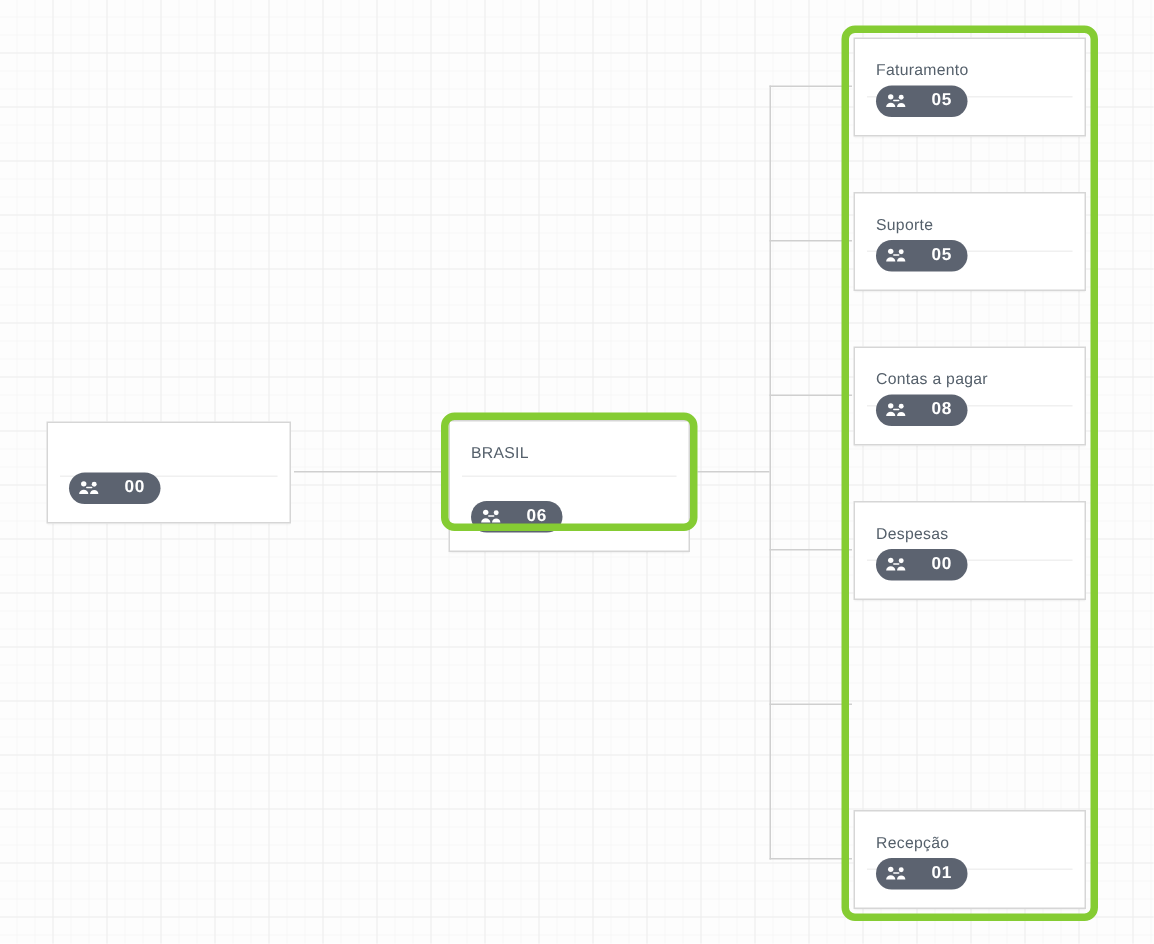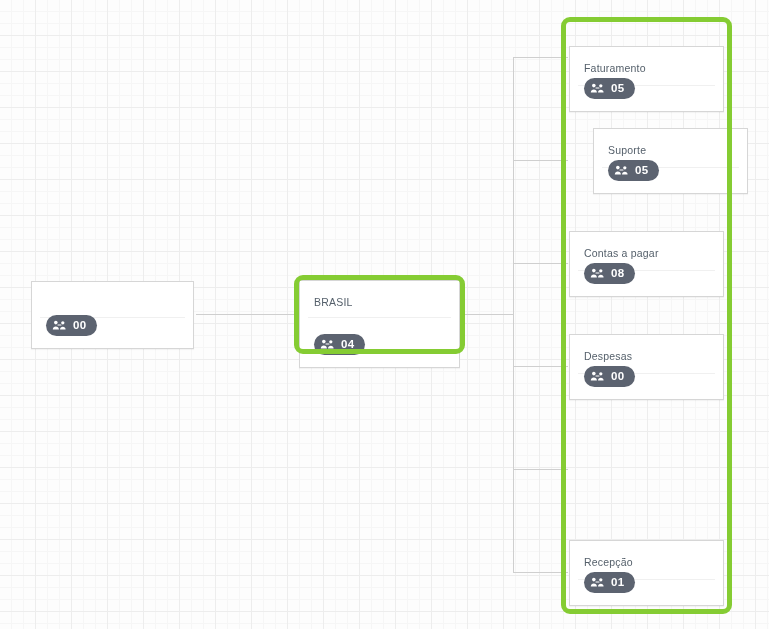--- a/index.html
+++ b/index.html
@@ -71,21 +71,21 @@
     position: absolute;
     left: 14px;
     bottom: 12px;
     height: 21px;
     min-width: 50px;
     padding: 0 10px 0 6px;
     border-radius: 11px;
     background: #5c6370;
     display: flex;
     align-items: center;
-    gap: 6px;
+    gap: 16px;
     box-sizing: border-box;
   }
   .badge-icon {
     width: 15px;
     height: 13px;
     display: block;
     flex: 0 0 auto;
   }
   .badge-count {
     font-size: 11.5px;
@@ -156,41 +156,41 @@
     <div class="node-title">BRASIL</div>
     <div class="node-sep" style="top:36px;"></div>
     <div class="badge">
       <svg class="badge-icon" viewBox="0 0 20 16">
         <circle cx="5.1" cy="4.1" r="2.4" fill="#ffffff"></circle>
         <path d="M1 13.2c0-2.3 1.9-3.9 4.1-3.9s4.1 1.6 4.1 3.9z" fill="#ffffff"></path>
         <circle cx="14.4" cy="4.4" r="2.2" fill="#ffffff"></circle>
         <path d="M10.7 13.2c0-2.2 1.7-3.6 3.7-3.6s3.7 1.4 3.7 3.6z" fill="#ffffff"></path>
         <rect x="7.2" y="6.6" width="5.6" height="1.3" rx="0.6" fill="#ffffff"></rect>
       </svg>
-      <span class="badge-count">04</span>
+      <span class="badge-count">06</span>
     </div>
   </div>
   <div class="sel-frame" id="brasil-frame"></div>
 
-  <div class="node" style="left:569px; top:25px; width:155px; height:66px;margin-top:21px;">
+  <div class="node" style="left:569px; top:25px; width:155px; height:66px;">
     <div class="node-title">Faturamento</div>
     <div class="node-sep"></div>
     <div class="badge">
       <svg class="badge-icon" viewBox="0 0 20 16">
         <circle cx="5.1" cy="4.1" r="2.4" fill="#ffffff"></circle>
         <path d="M1 13.2c0-2.3 1.9-3.9 4.1-3.9s4.1 1.6 4.1 3.9z" fill="#ffffff"></path>
         <circle cx="14.4" cy="4.4" r="2.2" fill="#ffffff"></circle>
         <path d="M10.7 13.2c0-2.2 1.7-3.6 3.7-3.6s3.7 1.4 3.7 3.6z" fill="#ffffff"></path>
         <rect x="7.2" y="6.6" width="5.6" height="1.3" rx="0.6" fill="#ffffff"></rect>
       </svg>
       <span class="badge-count">05</span>
     </div>
   </div>
 
-  <div class="node" style="left:593px; top:128px; width:155px; height:66px;">
+  <div class="node" style="left:569px; top:128px; width:155px; height:66px;">
     <div class="node-title">Suporte</div>
     <div class="node-sep"></div>
     <div class="badge">
       <svg class="badge-icon" viewBox="0 0 20 16">
         <circle cx="5.1" cy="4.1" r="2.4" fill="#ffffff"></circle>
         <path d="M1 13.2c0-2.3 1.9-3.9 4.1-3.9s4.1 1.6 4.1 3.9z" fill="#ffffff"></path>
         <circle cx="14.4" cy="4.4" r="2.2" fill="#ffffff"></circle>
         <path d="M10.7 13.2c0-2.2 1.7-3.6 3.7-3.6s3.7 1.4 3.7 3.6z" fill="#ffffff"></path>
         <rect x="7.2" y="6.6" width="5.6" height="1.3" rx="0.6" fill="#ffffff"></rect>
       </svg>

